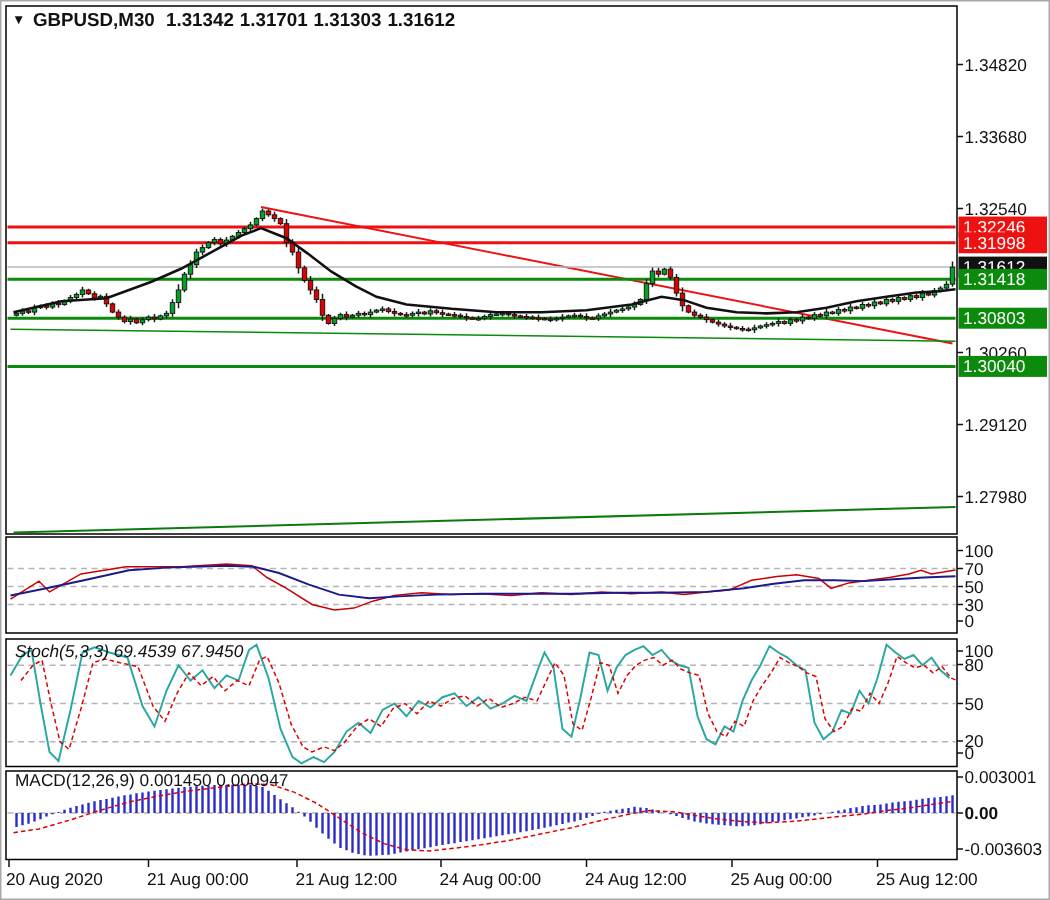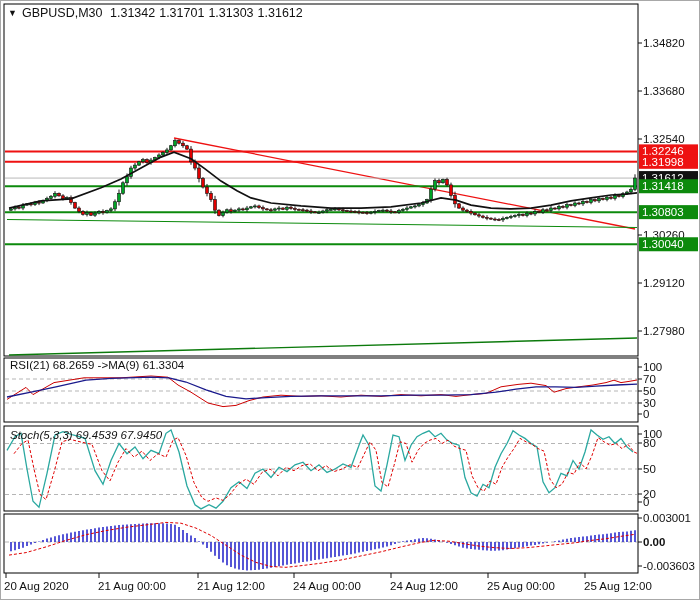--- a/index.html
+++ b/index.html
@@ -1,19 +1,19 @@
 <!DOCTYPE html>
 <html><head>
 <meta charset="utf-8">
 <style>
   html,body{margin:0;padding:0;background:#fff;}
   .win{position:relative;width:700px;height:600px;background:#fff;overflow:hidden;
        font-family:"Liberation Sans",sans-serif;border:1px solid #a8a8a8;box-sizing:border-box;}
   svg{position:absolute;left:0;top:0;}
-  .ohlc{position:absolute;left:7px;top:5px;z-index:3;font-size:12.5px;color:#111;white-space:nowrap;}
+  .ohlc{position:absolute;left:7px;top:5px;z-index:3;font-size:12.5px;color:#111;white-space:nowrap;font-weight:bold;}
   .ohlc .tri{font-size:9px;margin-right:5px;vertical-align:1px;}
   .ohlc span{margin-right:4px;}
   .ptitle{position:absolute;left:9px;z-index:3;font-size:11.5px;color:#111;white-space:nowrap;}
   .rsi-t{top:358px;}
   .stoch-t{top:428px;font-style:italic;}
   .macd-t{top:514px;}
 </style>
 </head>
 <body>
 
@@ -582,15 +582,15 @@
       <text x="196" y="589" font-size="11.5" fill="#111" font-family="&quot;Liberation Sans&quot;,sans-serif">21 Aug 12:00</text>
       <text x="292" y="589" font-size="11.5" fill="#111" font-family="&quot;Liberation Sans&quot;,sans-serif">24 Aug 00:00</text>
       <text x="389" y="589" font-size="11.5" fill="#111" font-family="&quot;Liberation Sans&quot;,sans-serif">24 Aug 12:00</text>
       <text x="486" y="589" font-size="11.5" fill="#111" font-family="&quot;Liberation Sans&quot;,sans-serif">25 Aug 00:00</text>
       <text x="583" y="589" font-size="11.5" fill="#111" font-family="&quot;Liberation Sans&quot;,sans-serif">25 Aug 12:00</text>
     </svg>
   <div class="ohlc">
     <span class="tri">▼</span><span>GBPUSD,M30</span>
     <span>1.31342</span><span>1.31701</span><span>1.31303</span><span>1.31612</span>
   </div>
-  <div class="ptitle rsi-t">RSI(21) 68.2659  -&gt;MA(9) 61.3304</div>
   <div class="ptitle stoch-t">Stoch(5,3,3) 69.4539 67.9450</div>
+  <div class="ptitle macd-t">MACD(12,26,9) 0.001450 0.000947</div>
 </div>
 
 </body></html>

